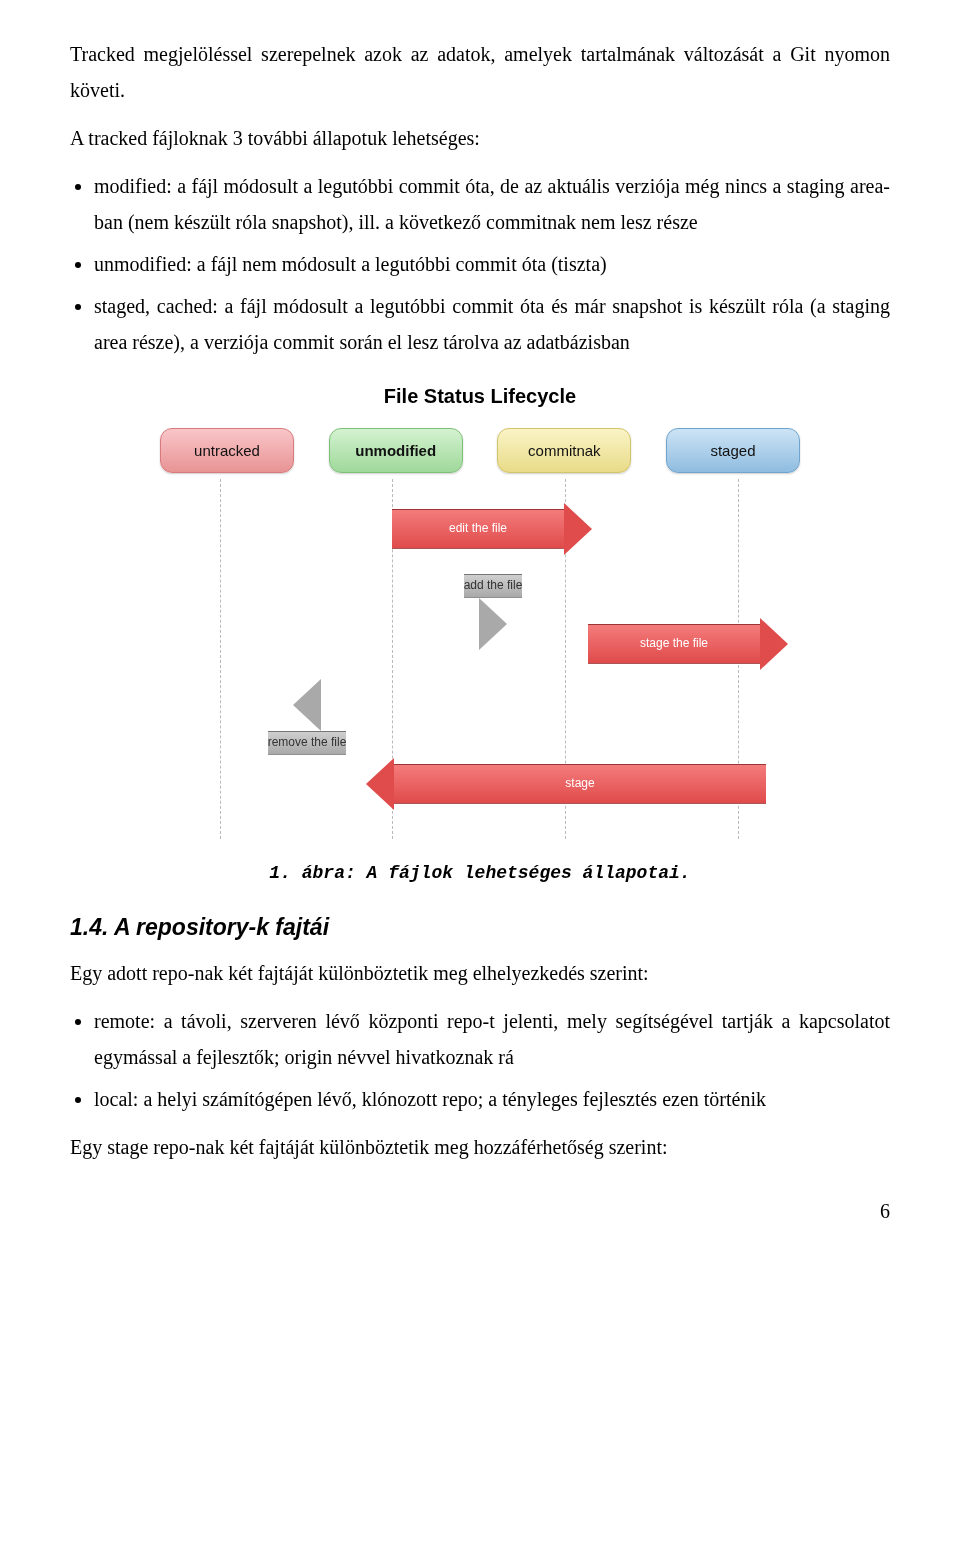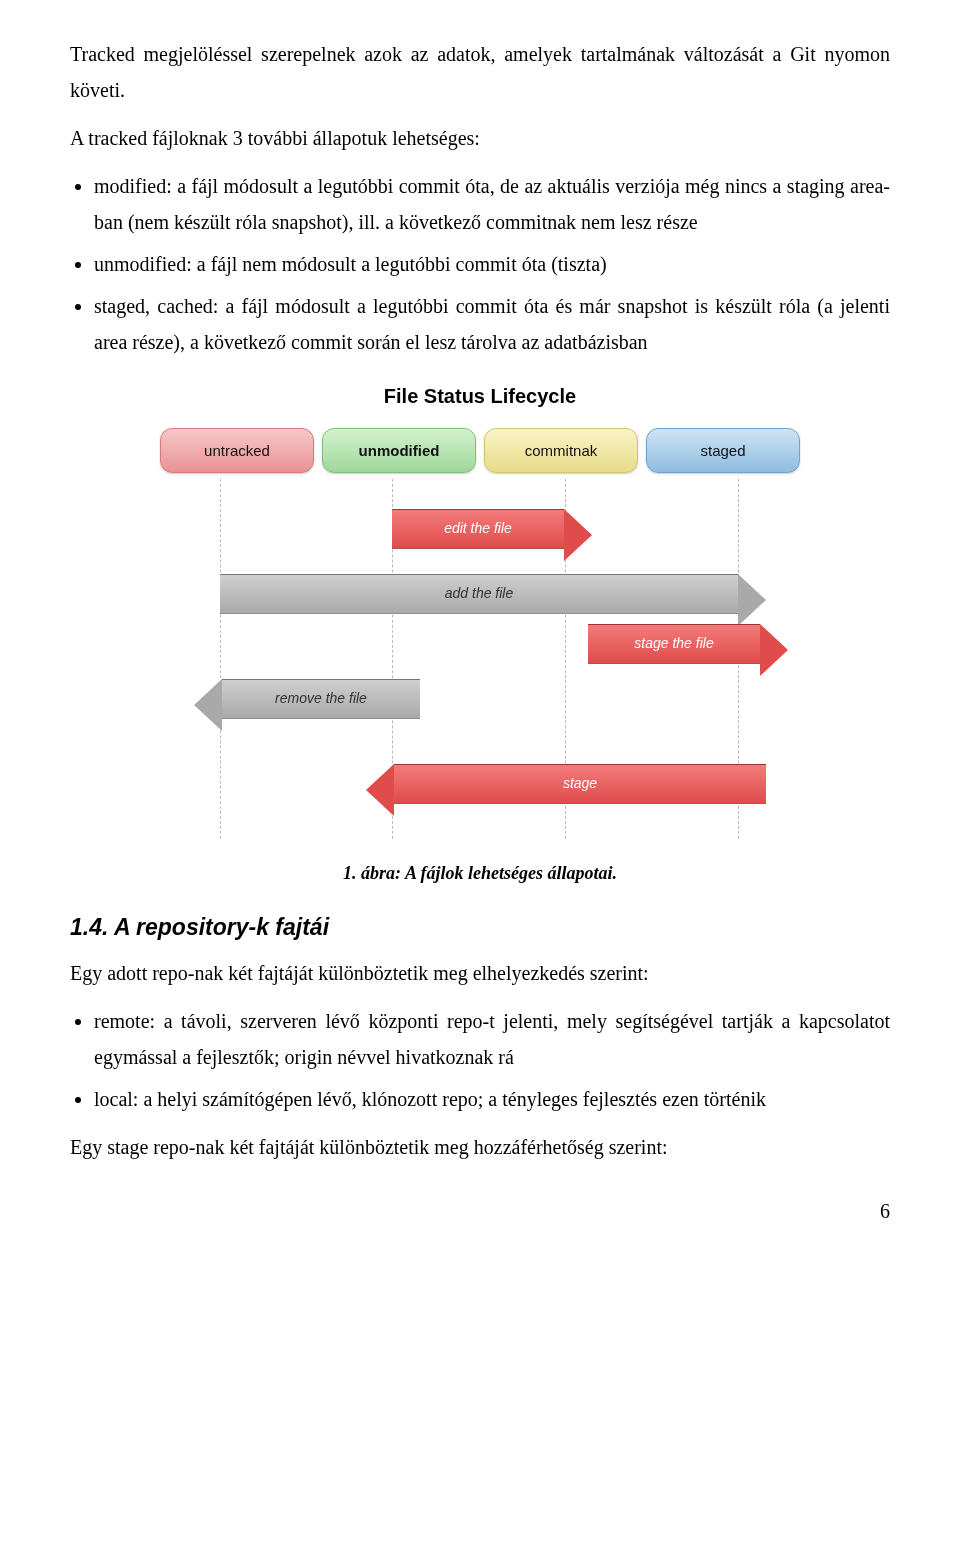--- a/index.html
+++ b/index.html
@@ -21,20 +21,21 @@
     font-size: 23px;
     margin-top: 18px;
     font-style: italic;
   }
   .caption {
     font-style: italic;
     font-weight: bold;
     text-align: center;
     font-size: 18px;
     margin: 18px 0 6px 0;
+    font-family: Liberation Mono, monospace;
   }
   .page-num {
     text-align: right;
     font-size: 20px;
     margin-top: 28px;
   }
 
   
   .diagram {
     width: 640px;
@@ -49,21 +50,21 @@
     color:#000;
   }
   .states {
     display: flex;
     justify-content: space-between;
     margin-bottom: 6px;
   }
   .state {
     width: 120px;
     text-align: center;
-    padding: 8px 16px;
+    padding: 8px 6px;
     border-radius: 12px;
     font-size: 15px;
     font-weight: 500;
     color: #111;
     box-shadow: 0 1px 2px rgba(0,0,0,0.2);
   }
   .state.untracked  { background: linear-gradient(#f9c6c9,#e89394); border:1px solid #d87a7d; }
   .state.unmodified { background: linear-gradient(#d4f2d0,#9fd89a); border:1px solid #7fc079;font-weight:bold; }
   .state.modified   { background: linear-gradient(#faf4c6,#e8db88); border:1px solid #d2c468; }
   .state.staged     { background: linear-gradient(#cde4f5,#8fbce0); border:1px solid #6fa4cf; }
@@ -79,23 +80,23 @@
   }
   .vline.c1 { left: 60px; }
   .vline.c2 { left: 232px; }
   .vline.c3 { left: 405px; }
   .vline.c4 { left: 578px; }
 
   .arrow {
     position: absolute;
     height: 40px;
     display: flex;
-    font-size: 14px;
+    align-items: center;
+    font-size: 12px;
     color: #fff;
-    font-style: italic;
   }
   .arrow .shaft {
     flex: 1;
     height: 38px;
     display: flex;
     align-items: center;
     justify-content: center;
     border-top:1px solid rgba(0,0,0,0.3);
     border-bottom:1px solid rgba(0,0,0,0.3);
   }
@@ -103,32 +104,32 @@
     width: 0; height: 0;
     border-top: 26px solid transparent;
     border-bottom: 26px solid transparent;
   }
   .arrow.red .shaft  { background: linear-gradient(#f47b7b,#e04b4b); }
   .arrow.red .head-r { border-left: 28px solid #e04b4b; }
   .arrow.red .head-l { border-right: 28px solid #e04b4b; }
   .arrow.grey .shaft { background: linear-gradient(#cfcfcf,#a9a9a9); color:#333; }
   .arrow.grey .head-r{ border-left: 28px solid #a9a9a9; }
   .arrow.grey .head-l{ border-right: 28px solid #a9a9a9; }
-  .arrow.grey { color:#222; }
+  .arrow.grey { color:#222;flex-direction:column; }
 </style>
 </head>
 <body>
 
 <p>Tracked megjelöléssel szerepelnek azok az adatok, amelyek tartalmának változását a Git nyomon követi.</p>
 <p>A tracked fájloknak 3 további állapotuk lehetséges:</p>
 
 <ul>
   <li>modified: a fájl módosult a legutóbbi commit óta, de az aktuális verziója még nincs a staging area-ban (nem készült róla snapshot), ill. a következő commitnak nem lesz része</li>
   <li>unmodified: a fájl nem módosult a legutóbbi commit óta (tiszta)</li>
-  <li>staged, cached: a fájl módosult a legutóbbi commit óta és már snapshot is készült róla (a jelenti area része), a következő commit során el lesz tárolva az adatbázisban</li>
+  <li>staged, cached: a fájl módosult a legutóbbi commit óta és már snapshot is készült róla (a staging area része), a verziója commit során el lesz tárolva az adatbázisban</li>
 </ul>
 
 <div class="diagram">
   <div class="diagram-title">File Status Lifecycle</div>
   <div class="states">
     <div class="state untracked">untracked</div>
     <div class="state unmodified">unmodified</div>
     <div class="state modified">commitnak</div>
     <div class="state staged">staged</div>
   </div>

